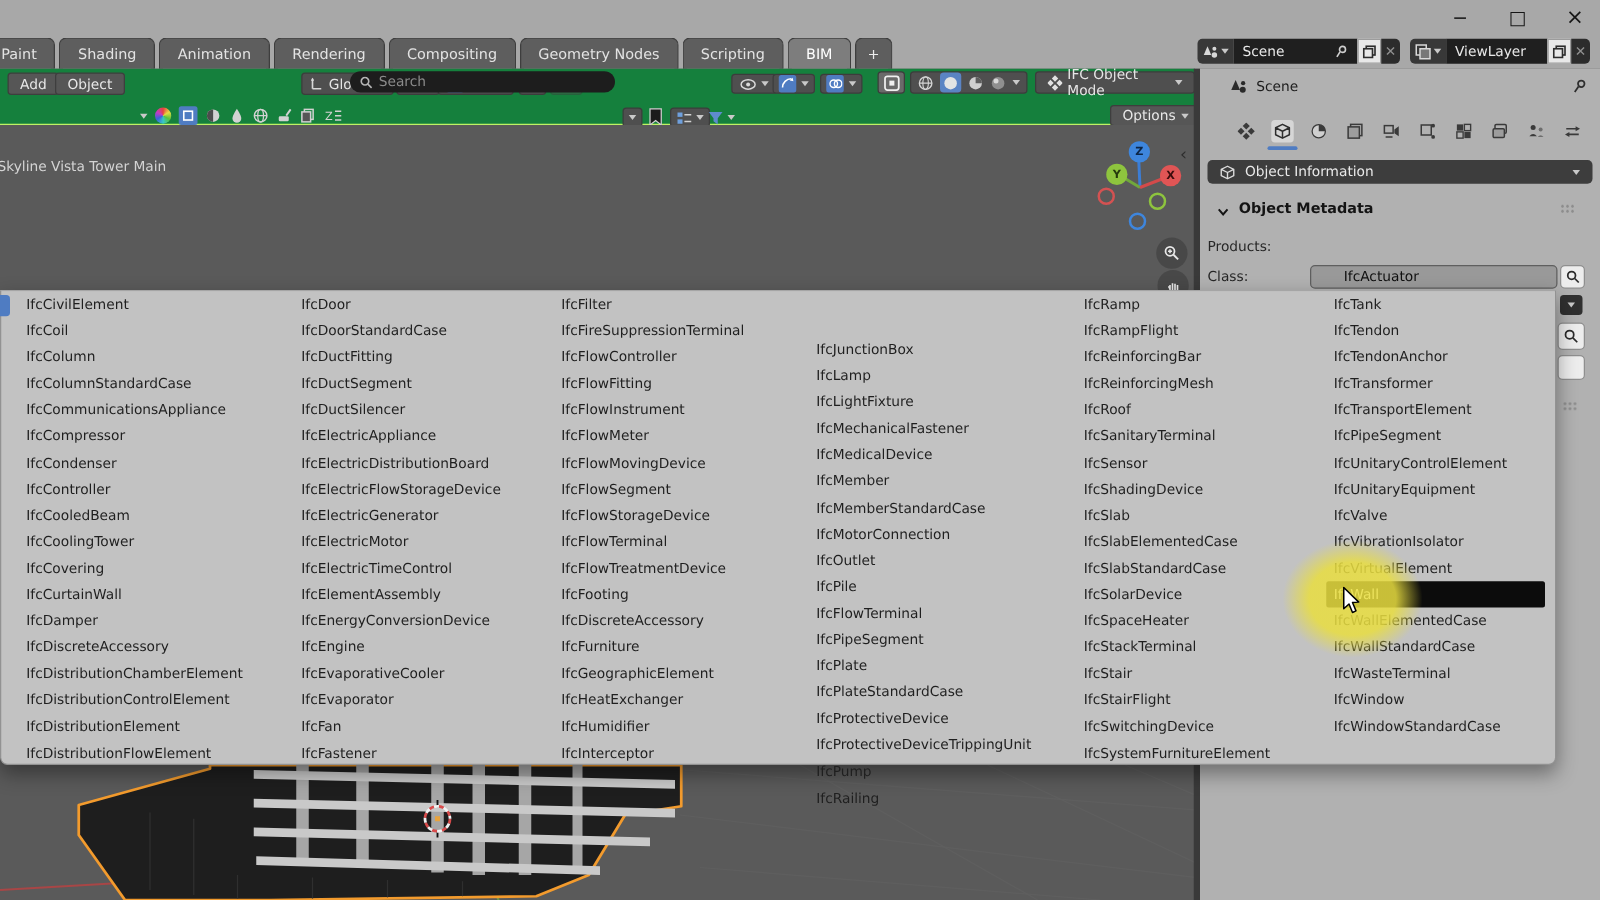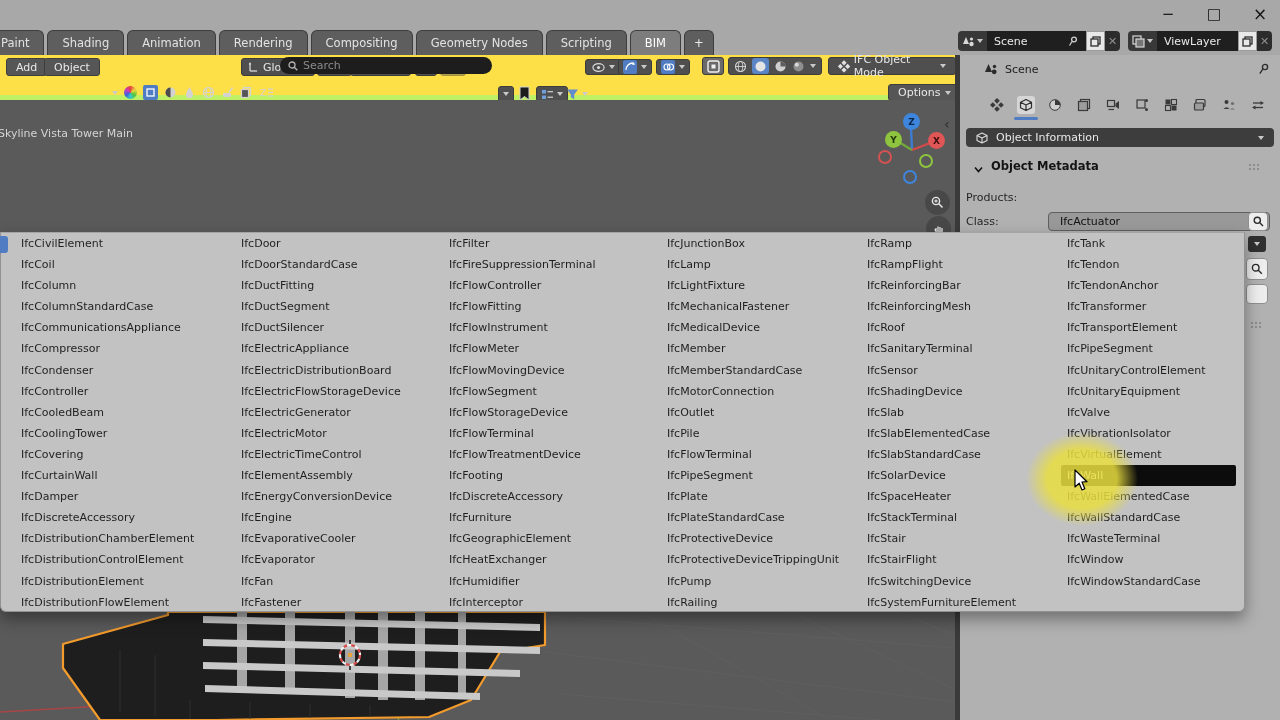--- a/index.html
+++ b/index.html
@@ -20,21 +20,21 @@
   .wtab.add { padding:0 9px; color:#ececec; }
 
   
   .selgroup { position:absolute; top:31px; height:20px; display:flex; }
   .selseg { height:20px; background:#383838; display:flex; align-items:center; padding:0 4px; gap:2px; border-radius:4px 0 0 4px; }
   .selfield { height:20px; background:#1f1f1f; color:#e9e9e9; font-size:11px; display:flex; align-items:center; padding:0 7px; gap:6px; flex:1; }
   .selbtn { height:20px; width:19px; background:#e8e8e8; border:1px solid #9c9c9c; display:flex; align-items:center; justify-content:center; }
   .selx { height:20px; width:15px; color:#8f8f8f; font-size:11px; display:flex; align-items:center; justify-content:center; background:#2c2c2c; border-radius:0 4px 4px 0; }
 
   
-  .toolbars { position:absolute; left:0; top:55px; width:956px; height:45px; background:#fde047; border-bottom:5px solid #bef264; }
+  .toolbars { position:absolute; left:0; top:55px; width:956px; height:45px; background:#15803d; border-bottom:1px solid #bef264; }
   .btn { position:absolute; height:18px; background:#565656; border:1px solid #3e3e3e; border-radius:3px;
          color:#e8e8e8; font-size:11px; display:flex; align-items:center; padding:0 9px; gap:5px; }
   .pill { position:absolute; height:18px; background:#4f4f4f; border:1px solid #3c3c3c; border-radius:3px;
           color:#e6e6e6; font-size:11px; display:flex; align-items:center; padding:0 6px; gap:4px; }
   .chev { width:0; height:0; border-left:3.5px solid transparent; border-right:3.5px solid transparent; border-top:4px solid #c9c9c9; display:inline-block; }
   .bluebox { width:14px; height:14px; background:#4f7cc2; border-radius:2px; display:flex; align-items:center; justify-content:center; }
   .iconbtn { position:absolute; height:18px; width:22px; background:#4f4f4f; border:1px solid #3c3c3c; border-radius:3px; display:flex; align-items:center; justify-content:center; }
   .searchbox { position:absolute; left:280px; top:2px; width:212px; height:17px; background:#1d1d1d; border-radius:9px; display:flex; align-items:center; padding:0 8px; gap:5px; }
   .searchbox input { background:transparent; border:none; outline:none; color:#c9c9c9; font-size:11px; width:160px; font-family:"DejaVu Sans",sans-serif; }
   .searchbox input::placeholder { color:#8b8b8b; }
@@ -61,22 +61,22 @@
   .ptab.active { background:#d6d6d6; }
   .ptab-underline { position:absolute; left:54px; top:62px; width:24px; height:3px; background:#4f7cc2; border-radius:2px; }
   .panelheader { position:absolute; left:6px; top:73px; width:308px; height:19px; background:#3d3d3d; border-radius:4px;
                  display:flex; align-items:center; gap:8px; padding:0 10px; color:#e9e9e9; font-size:11px; }
   .metaheader { position:absolute; left:14px; top:104px; display:flex; align-items:flex-end; gap:8px; color:#141414; font-size:11.5px; font-weight:bold; }
   .grip { position:absolute; width:12px; height:8px;
           background-image:radial-gradient(#8d8d8d 1px, transparent 1.2px); background-size:4px 4px; }
   .proplabel { position:absolute; left:6px; width:76px; text-align:left; font-size:11px; color:#262626; }
   .dropfield { position:absolute; left:88px; width:218px; height:19px; background:#282828; border:1px solid #1d1d1d; border-radius:4px;
                color:#e6e6e6; font-size:11px; display:flex; align-items:center; padding:0 11px; justify-content:space-between; }
-  .classfield { position:absolute; left:88px; width:222px; height:19px; background:#999999; border:1px solid #5f5f5f; border-radius:4px;
-                color:#101010; font-size:11px; display:flex; align-items:center; padding:0 11px; }
+  .classfield { position:absolute; left:88px; width:198px; height:19px; background:#999999; border:1px solid #5f5f5f; border-radius:4px;
+                color:#101010; font-size:11px; display:flex; align-items:center; padding:0 26px; }
   .magbtn { position:absolute; left:288px; width:20px; height:19px; background:#ededed; border:1px solid #8f8f8f; border-radius:4px;
             display:flex; align-items:center; justify-content:center; }
   .partialbtn { position:absolute; background:#ededed; border:1px solid #8f8f8f; border-radius:4px;
                 display:flex; align-items:center; justify-content:center; }
 
   
   .dropdown { position:absolute; left:0; top:232px; width:1245px; height:380px; background:#c2c2c2;
               border:1px solid #929292; border-top-color:#a5a5a5; border-radius:0 0 6px 6px;
               box-shadow:0 7px 16px rgba(0,0,0,.38); z-index:50; }
   .dd-col { position:absolute; top:0; }
@@ -621,21 +621,21 @@
         <div class="dd-item">IfcFlowTerminal</div>
         <div class="dd-item">IfcFlowTreatmentDevice</div>
         <div class="dd-item">IfcFooting</div>
         <div class="dd-item">IfcDiscreteAccessory</div>
         <div class="dd-item">IfcFurniture</div>
         <div class="dd-item">IfcGeographicElement</div>
         <div class="dd-item">IfcHeatExchanger</div>
         <div class="dd-item">IfcHumidifier</div>
         <div class="dd-item">IfcInterceptor</div>
       </div>
-      <div class="dd-col" style="left: 666px;">
+      <div class="dd-col" style="left: 652px; margin-top: 36px;">
         <div class="dd-item">IfcJunctionBox</div>
         <div class="dd-item">IfcLamp</div>
         <div class="dd-item">IfcLightFixture</div>
         <div class="dd-item">IfcMechanicalFastener</div>
         <div class="dd-item">IfcMedicalDevice</div>
         <div class="dd-item">IfcMember</div>
         <div class="dd-item">IfcMemberStandardCase</div>
         <div class="dd-item">IfcMotorConnection</div>
         <div class="dd-item">IfcOutlet</div>
         <div class="dd-item">IfcPile</div>

